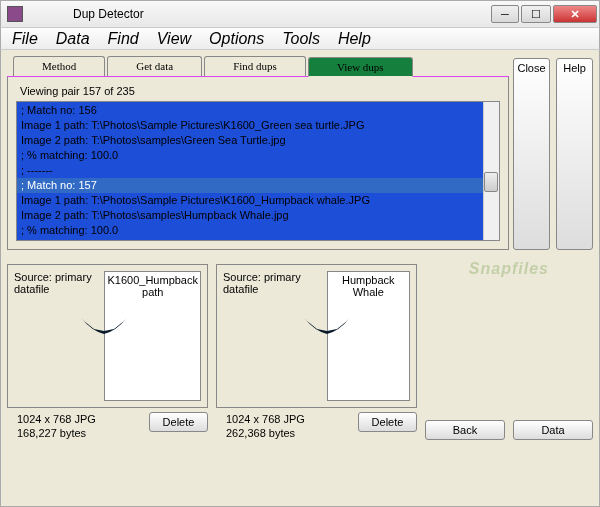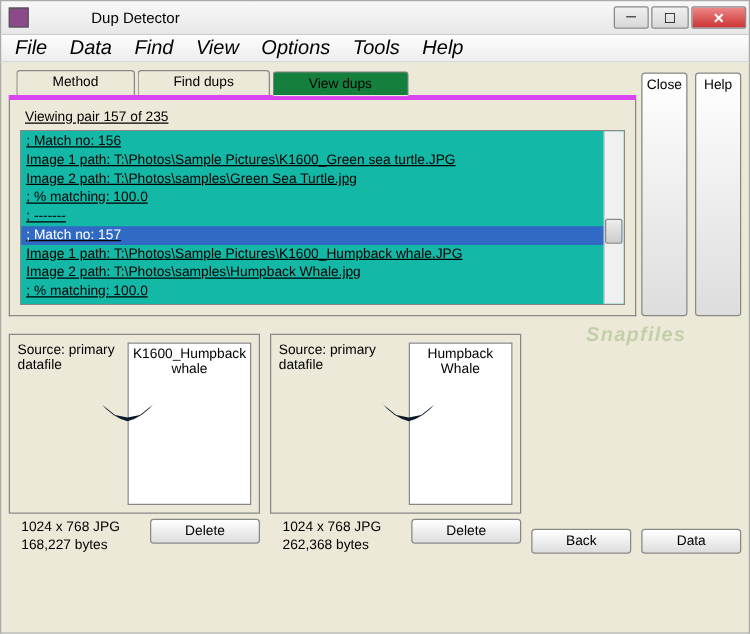--- a/index.html
+++ b/index.html
@@ -15,50 +15,50 @@
   
   .menubar { height: 22px; background: linear-gradient(to bottom, #fdfdfd, #ededed); border-left: 1px solid #aaa; border-right: 1px solid #aaa; border-bottom: 1px solid #ccc; display: flex; align-items: center; padding: 0 2px; }
   .menu-item { padding: 3px 9px; cursor: default; font-size: 16px; font-style: italic; }
   
   .client { border: 1px solid #aaa; border-top: none; height: calc(507px - 28px - 22px); background: #ece9d8; padding: 6px; position: relative; }
   
   .tabs-area { display: flex; gap: 4px; }
   .tabs-left { flex: 1; }
   .tabs-right { width: 80px; display: flex; flex-direction: row; gap: 6px; padding-top: 2px; }
   
-  .tabstrip { display: flex; border-bottom: 4px solid #d946ef; padding-left: 6px; }
+  .tabstrip { display: flex; border-bottom: 1px solid #d946ef; padding-left: 6px; font-family: Liberation Serif, serif; }
   .tab { padding: 3px 28px; border: 1px solid #888; border-bottom: none; background: #ece9d8; margin-right: 2px; border-radius: 3px 3px 0 0; cursor: default; }
   .tab.active { background: #15803d; position: relative; top: 1px; border-bottom: 1px solid #ece9d8; }
   
-  .tabpanel { border: 1px solid #888; border-top: none; padding: 8px; background: #ece9d8; text-decoration: underline; }
+  .tabpanel { border: 1px solid #888; border-top: none; padding: 8px; background: #ece9d8; }
   
   .panel-label { margin-bottom: 4px; padding-left: 4px; }
   
-  .listbox { width: 100%; height: 140px; background: #14b8a6; border: 1px solid #888; overflow-y: auto; font-size: 11px; line-height: 15px; position: relative; }
+  .listbox { width: 100%; height: 140px; background: #1d4ed8; border: 1px solid #888; overflow-y: auto; font-size: 11px; line-height: 15px; position: relative; }
   .listbox-inner { padding: 1px 0; }
   .li-line { padding: 0 4px; white-space: nowrap; }
   .li-line.selected { background: #316ac5; color: #fff; }
   .scrollbar-thumb { position: absolute; right: 0; top: 0; width: 16px; height: 100%; background: #f0f0f0; border-left: 1px solid #ccc; }
   .scrollbar-slider { position: absolute; right: 1px; top: 70px; width: 14px; height: 20px; background: linear-gradient(to bottom, #eee, #ccc); border: 1px solid #888; border-radius: 2px; }
   
   .btn { padding: 3px 0; border: 1px solid #888; background: linear-gradient(to bottom, #fff, #ddd); border-radius: 3px; text-align: center; cursor: default; font-size: 11px; width: 100%; }
   
   .previews-row { display: flex; margin-top: 14px; gap: 8px; }
   .preview-col { width: 220px; }
   .right-col { flex: 1; display: flex; flex-direction: row; align-items: flex-end; padding-top: 40px; gap: 8px; }
   .right-col .btn { width: 80px; }
   
   .preview-box { border: 1px solid #888; padding: 6px; height: 144px; display: flex; flex-direction: row; }
   .preview-box legend, .preview-title { font-size: 11px; margin-bottom: 3px; }
   .preview-img { flex: 1; background: linear-gradient(to bottom, #9bc4e8 0%, #9bc4e8 45%, #1a4a7a 45%, #1a4a7a 100%); position: relative; margin-bottom: 4px; }
   .whale-tail { position: absolute; left: 50%; top: 30%; transform: translateX(-50%); width: 60px; height: 50px; }
   .preview-filename { text-align: center; border: 1px solid #888; padding: 2px; background: #fff; }
   .preview-meta { margin-top: 4px; display: flex; gap: 18px; align-items: flex-start; }
   .preview-meta-text { flex: 1; line-height: 14px; padding-left: 10px; }
-  .preview-meta .btn { width: 88px; }
+  .preview-meta .btn { width: 59px; }
   
   .watermark { position: absolute; right: 50px; top: 210px; font-size: 16px; font-weight: bold; color: rgba(120,160,80,0.35); font-style: italic; pointer-events: none; letter-spacing: 1px; }
 </style>
 </head>
 <body>
 
 <div class="titlebar">
   <div class="titlebar-icon"></div>
   <div class="titlebar-title">Dup Detector</div>
   <div class="titlebar-btns">
@@ -76,20 +76,21 @@
   <div class="menu-item">Options</div>
   <div class="menu-item">Tools</div>
   <div class="menu-item">Help</div>
 </div>
 
 <div class="client">
   <div class="tabs-area">
     <div class="tabs-left">
       <div class="tabstrip">
         <div class="tab">Method</div>
+        <div class="tab">Get data</div>
         <div class="tab">Find dups</div>
         <div class="tab active">View dups</div>
       </div>
       <div class="tabpanel">
         <div class="panel-label">Viewing pair 157 of 235</div>
         <div class="listbox">
           <div class="listbox-inner" id="listbox-inner">
               <div class="li-line">; Match no: 156</div>
               <div class="li-line">Image 1 path: T:\Photos\Sample Pictures\K1600_Green sea turtle.JPG</div>
               <div class="li-line">Image 2 path: T:\Photos\samples\Green Sea Turtle.jpg</div>
@@ -117,21 +118,21 @@
 
   <div class="previews-row">
     <div class="preview-col">
       <div class="preview-box">
         <div class="preview-title">Source: primary datafile</div>
         <div class="preview-img">
           <svg class="whale-tail" viewBox="0 0 60 50">
             <path d="M30 45 L30 25 Q18 22 8 10 Q6 8 10 12 L20 20 L30 22 L40 20 L50 12 Q54 8 52 10 Q42 22 30 25 Z" fill="#0a1a2a"></path>
           </svg>
         </div>
-        <div class="preview-filename">K1600_Humpback whale</div>
+        <div class="preview-filename">K1600_Humpback path</div>
       </div>
       <div class="preview-meta">
         <div class="preview-meta-text">
           <div>1024 x 768 JPG</div>
           <div>168,227 bytes</div>
         </div>
         <div class="btn">Delete</div>
       </div>
     </div>
 

